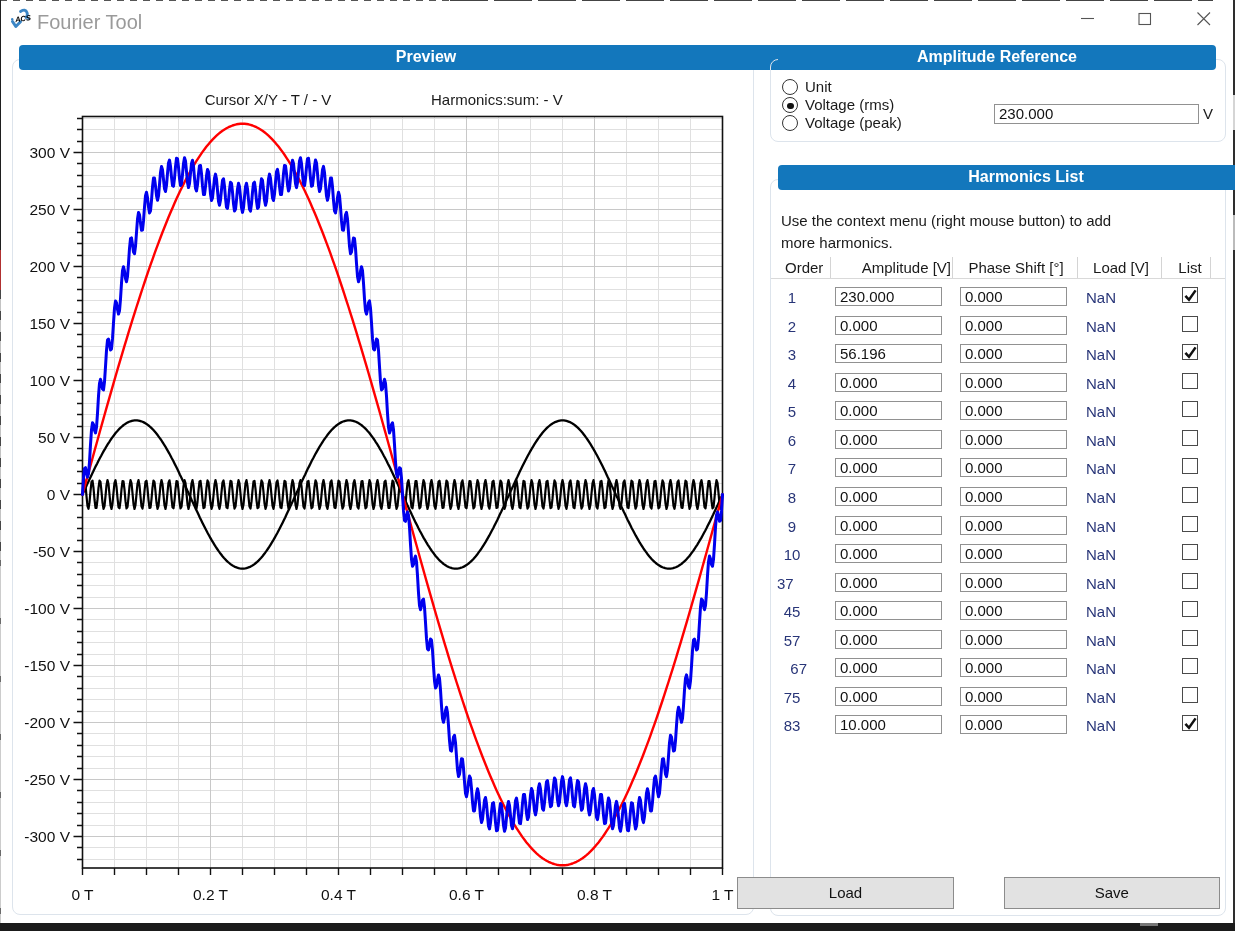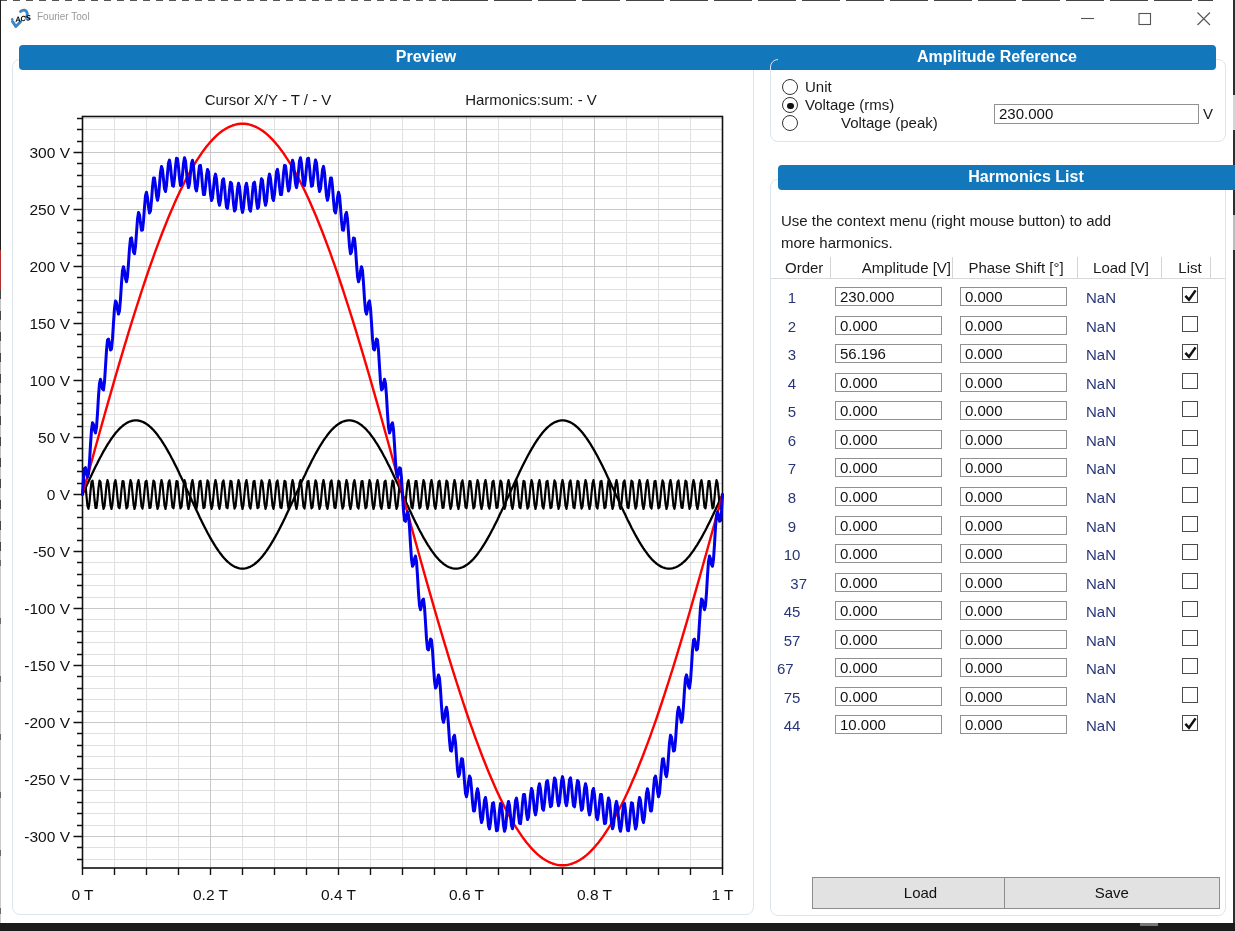--- a/index.html
+++ b/index.html
@@ -23,31 +23,31 @@
 <div style="position:absolute;left:0;top:923px;width:1235px;height:8px;background:#1b1b1b"></div>
 <div style="position:absolute;left:1140px;top:923px;width:18px;height:3px;background:#777"></div>
 
 <svg width="24" height="26" viewBox="0 0 24 26" style="position:absolute;left:8px;top:4px">
 <path d="M12.5 7.5 Q17.5 4.5 19 8.5 Q20 11.5 18 13.5" stroke="#3c86c5" stroke-width="2.8" fill="none" stroke-linecap="round"></path>
 <circle cx="20.6" cy="14.8" r="1.3" fill="#3c86c5"></circle>
 <path d="M4.5 17.5 L7.8 22.5 L12.5 17.8" stroke="#3c86c5" stroke-width="3" fill="none" stroke-linecap="round" stroke-linejoin="round"></path>
 <circle cx="4.2" cy="15.2" r="1.2" fill="#3c86c5"></circle>
 <text x="7" y="17.5" font-size="7.5" font-weight="bold" font-style="italic" fill="#000" font-family="Liberation Sans, sans-serif" transform="rotate(-8 13 15)">ACS</text>
 </svg>
-<div style="position:absolute;left:37px;top:11px;font-size:10px;color:#9a9a9a">Fourier Tool</div>
+<div style="position:absolute;left:37px;top:11px;font-size:20px;color:#9a9a9a">Fourier Tool</div>
 <svg width="140" height="20" viewBox="0 0 140 20" style="position:absolute;left:1075px;top:8px" stroke="#555" stroke-width="1.1" fill="none">
 <path d="M6 10.5 H19"></path>
 <rect x="64" y="5.5" width="11.5" height="11"></rect>
 <path d="M122.5 4.5 L135 17 M135 4.5 L122.5 17"></path>
 </svg>
 
 <div class="gbox" style="left:12px;top:59px;width:742px;height:856px"></div>
 <div class="hdr" style="left:19px;top:45px;width:814px">Preview</div>
 <div class="lbl" style="left:168px;top:91px;width:200px;text-align:center">Cursor X/Y - T / - V</div>
-<div class="lbl" style="left:431px;top:91px;width:200px;text-align:center">Harmonics:sum: - V</div>
+<div class="lbl" style="left:431px;top:91px;width:200px;text-align:left">Harmonics:sum: - V</div>
 <svg width="760" height="931" viewBox="0 0 760 931" style="position:absolute;left:0;top:0">
 <g stroke="#e0e0e0" stroke-width="1" fill="none">
       <path d="M82.5,859.5 H722.5 M82.5,847.5 H722.5 M82.5,825.5 H722.5 M82.5,813.5 H722.5 M82.5,802.5 H722.5 M82.5,790.5 H722.5 M82.5,768.5 H722.5 M82.5,756.5 H722.5 M82.5,745.5 H722.5 M82.5,733.5 H722.5 M82.5,711.5 H722.5 M82.5,699.5 H722.5 M82.5,688.5 H722.5 M82.5,676.5 H722.5 M82.5,654.5 H722.5 M82.5,642.5 H722.5 M82.5,631.5 H722.5 M82.5,619.5 H722.5 M82.5,597.5 H722.5 M82.5,585.5 H722.5 M82.5,574.5 H722.5 M82.5,562.5 H722.5 M82.5,540.5 H722.5 M82.5,528.5 H722.5 M82.5,517.5 H722.5 M82.5,505.5 H722.5 M82.5,483.5 H722.5 M82.5,471.5 H722.5 M82.5,460.5 H722.5 M82.5,448.5 H722.5 M82.5,426.5 H722.5 M82.5,414.5 H722.5 M82.5,403.5 H722.5 M82.5,391.5 H722.5 M82.5,369.5 H722.5 M82.5,357.5 H722.5 M82.5,346.5 H722.5 M82.5,334.5 H722.5 M82.5,312.5 H722.5 M82.5,300.5 H722.5 M82.5,289.5 H722.5 M82.5,277.5 H722.5 M82.5,255.5 H722.5 M82.5,243.5 H722.5 M82.5,232.5 H722.5 M82.5,220.5 H722.5 M82.5,198.5 H722.5 M82.5,186.5 H722.5 M82.5,175.5 H722.5 M82.5,163.5 H722.5 M82.5,141.5 H722.5 M82.5,129.5 H722.5 M82.5,118.5 H722.5 M114.5,116.5 V868.0 M146.5,116.5 V868.0 M178.5,116.5 V868.0 M242.5,116.5 V868.0 M274.5,116.5 V868.0 M306.5,116.5 V868.0 M370.5,116.5 V868.0 M402.5,116.5 V868.0 M434.5,116.5 V868.0 M498.5,116.5 V868.0 M530.5,116.5 V868.0 M562.5,116.5 V868.0 M626.5,116.5 V868.0 M658.5,116.5 V868.0 M690.5,116.5 V868.0"></path>
     </g>
 <g stroke="#c8c8c8" stroke-width="1" fill="none">
       <path d="M82.5,836.5 H722.5 M82.5,779.5 H722.5 M82.5,722.5 H722.5 M82.5,665.5 H722.5 M82.5,608.5 H722.5 M82.5,551.5 H722.5 M82.5,437.5 H722.5 M82.5,380.5 H722.5 M82.5,323.5 H722.5 M82.5,266.5 H722.5 M82.5,209.5 H722.5 M82.5,152.5 H722.5 M82.5,494.5 H722.5 M210.5,116.5 V868.0 M338.5,116.5 V868.0 M466.5,116.5 V868.0 M594.5,116.5 V868.0"></path>
     </g>
 <g stroke="#111" stroke-width="1.4" fill="none">
       <path d="M73.5,836.5 H82.5 M73.5,779.5 H82.5 M73.5,722.5 H82.5 M73.5,665.5 H82.5 M73.5,608.5 H82.5 M73.5,551.5 H82.5 M73.5,494.5 H82.5 M73.5,437.5 H82.5 M73.5,380.5 H82.5 M73.5,323.5 H82.5 M73.5,266.5 H82.5 M73.5,209.5 H82.5 M73.5,152.5 H82.5 M77.0,859.5 H82.5 M77.0,847.5 H82.5 M77.0,825.5 H82.5 M77.0,813.5 H82.5 M77.0,802.5 H82.5 M77.0,790.5 H82.5 M77.0,768.5 H82.5 M77.0,756.5 H82.5 M77.0,745.5 H82.5 M77.0,733.5 H82.5 M77.0,711.5 H82.5 M77.0,699.5 H82.5 M77.0,688.5 H82.5 M77.0,676.5 H82.5 M77.0,654.5 H82.5 M77.0,642.5 H82.5 M77.0,631.5 H82.5 M77.0,619.5 H82.5 M77.0,597.5 H82.5 M77.0,585.5 H82.5 M77.0,574.5 H82.5 M77.0,562.5 H82.5 M77.0,540.5 H82.5 M77.0,528.5 H82.5 M77.0,517.5 H82.5 M77.0,505.5 H82.5 M77.0,483.5 H82.5 M77.0,471.5 H82.5 M77.0,460.5 H82.5 M77.0,448.5 H82.5 M77.0,426.5 H82.5 M77.0,414.5 H82.5 M77.0,403.5 H82.5 M77.0,391.5 H82.5 M77.0,369.5 H82.5 M77.0,357.5 H82.5 M77.0,346.5 H82.5 M77.0,334.5 H82.5 M77.0,312.5 H82.5 M77.0,300.5 H82.5 M77.0,289.5 H82.5 M77.0,277.5 H82.5 M77.0,255.5 H82.5 M77.0,243.5 H82.5 M77.0,232.5 H82.5 M77.0,220.5 H82.5 M77.0,198.5 H82.5 M77.0,186.5 H82.5 M77.0,175.5 H82.5 M77.0,163.5 H82.5 M77.0,141.5 H82.5 M77.0,129.5 H82.5 M77.0,118.5 H82.5 M82.5,868.0 V875.0 M114.5,868.0 V875.0 M146.5,868.0 V875.0 M178.5,868.0 V875.0 M210.5,868.0 V875.0 M242.5,868.0 V875.0 M274.5,868.0 V875.0 M306.5,868.0 V875.0 M338.5,868.0 V875.0 M370.5,868.0 V875.0 M402.5,868.0 V875.0 M434.5,868.0 V875.0 M466.5,868.0 V875.0 M498.5,868.0 V875.0 M530.5,868.0 V875.0 M562.5,868.0 V875.0 M594.5,868.0 V875.0 M626.5,868.0 V875.0 M658.5,868.0 V875.0 M690.5,868.0 V875.0 M722.5,868.0 V875.0"></path>
     </g>
@@ -82,21 +82,21 @@
 </svg>
 
 <div class="gbox" style="left:770px;top:59px;width:456px;height:83px"></div>
 <div class="hdr" style="left:778px;top:45px;width:438px">Amplitude Reference</div>
 <div style="position:absolute;left:782px;top:79px;width:16px;height:16px;border:1.6px solid #333;border-radius:50%"></div>
 <div style="position:absolute;left:782px;top:97.3px;width:16px;height:16px;border:1.6px solid #333;border-radius:50%"></div>
 <div style="position:absolute;left:787.2px;top:102.5px;width:6.6px;height:6.6px;background:#111;border-radius:50%"></div>
 <div style="position:absolute;left:782px;top:115.4px;width:16px;height:16px;border:1.6px solid #333;border-radius:50%"></div>
 <div class="lbl" style="left:805px;top:78px">Unit</div>
 <div class="lbl" style="left:805px;top:96.3px">Voltage (rms)</div>
-<div class="lbl" style="left:841px;top:114.4px">Voltage (peak)</div>
+<div class="lbl" style="left:805px;top:114.4px">Voltage (peak)</div>
 <div class="tin" style="left:994px;top:104px;width:205px;height:20px;line-height:18px">230.000</div>
 <div class="lbl" style="left:1203px;top:105px">V</div>
 
 <div class="gbox" style="left:770px;top:179px;width:456px;height:737px"></div>
 <div class="hdr" style="left:778px;top:165px;width:496px">Harmonics List</div>
 <div class="lbl" style="left:781px;top:210px;line-height:22px">Use the context menu (right mouse button) to add<br>more harmonics.</div>
 
 <div style="position:absolute;left:770px;top:0;width:456px;height:931px">
   <div style="position:absolute;left:1px;top:278px;width:454px;height:1px;background:#d9d9d9"></div>
   <div class="lbl" style="left:15px;top:259px">Order</div>
@@ -181,60 +181,60 @@
 <div style="position:absolute;left:412px;top:4px;width:16px;height:16px;border:1px solid #4a4a4a;background:#fff"></div>
 </div>
 <div style="position:absolute;left:0;top:540.0px;width:456px;height:28.56px">
 <div class="navy" style="position:absolute;left:7px;top:6px;width:30px;text-align:center">10</div>
 <div class="tin" style="left:65px;width:107px">0.000</div>
 <div class="tin" style="left:190px;width:107px">0.000</div>
 <div class="navy" style="position:absolute;left:316px;top:6px">NaN</div>
 <div style="position:absolute;left:412px;top:4px;width:16px;height:16px;border:1px solid #4a4a4a;background:#fff"></div>
 </div>
 <div style="position:absolute;left:0;top:568.6px;width:456px;height:28.56px">
-<div class="navy" style="position:absolute;left:7px;top:6px;width:30px;text-align:right">37</div>
+<div class="navy" style="position:absolute;left:7px;top:6px;width:30px;text-align:left">37</div>
 <div class="tin" style="left:65px;width:107px">0.000</div>
 <div class="tin" style="left:190px;width:107px">0.000</div>
 <div class="navy" style="position:absolute;left:316px;top:6px">NaN</div>
 <div style="position:absolute;left:412px;top:4px;width:16px;height:16px;border:1px solid #4a4a4a;background:#fff"></div>
 </div>
 <div style="position:absolute;left:0;top:597.2px;width:456px;height:28.56px">
 <div class="navy" style="position:absolute;left:7px;top:6px;width:30px;text-align:center">45</div>
 <div class="tin" style="left:65px;width:107px">0.000</div>
 <div class="tin" style="left:190px;width:107px">0.000</div>
 <div class="navy" style="position:absolute;left:316px;top:6px">NaN</div>
 <div style="position:absolute;left:412px;top:4px;width:16px;height:16px;border:1px solid #4a4a4a;background:#fff"></div>
 </div>
 <div style="position:absolute;left:0;top:625.7px;width:456px;height:28.56px">
 <div class="navy" style="position:absolute;left:7px;top:6px;width:30px;text-align:center">57</div>
 <div class="tin" style="left:65px;width:107px">0.000</div>
 <div class="tin" style="left:190px;width:107px">0.000</div>
 <div class="navy" style="position:absolute;left:316px;top:6px">NaN</div>
 <div style="position:absolute;left:412px;top:4px;width:16px;height:16px;border:1px solid #4a4a4a;background:#fff"></div>
 </div>
 <div style="position:absolute;left:0;top:654.3px;width:456px;height:28.56px">
-<div class="navy" style="position:absolute;left:7px;top:6px;width:30px;text-align:left">67</div>
+<div class="navy" style="position:absolute;left:7px;top:6px;width:30px;text-align:right">67</div>
 <div class="tin" style="left:65px;width:107px">0.000</div>
 <div class="tin" style="left:190px;width:107px">0.000</div>
 <div class="navy" style="position:absolute;left:316px;top:6px">NaN</div>
 <div style="position:absolute;left:412px;top:4px;width:16px;height:16px;border:1px solid #4a4a4a;background:#fff"></div>
 </div>
 <div style="position:absolute;left:0;top:682.8px;width:456px;height:28.56px">
 <div class="navy" style="position:absolute;left:7px;top:6px;width:30px;text-align:center">75</div>
 <div class="tin" style="left:65px;width:107px">0.000</div>
 <div class="tin" style="left:190px;width:107px">0.000</div>
 <div class="navy" style="position:absolute;left:316px;top:6px">NaN</div>
 <div style="position:absolute;left:412px;top:4px;width:16px;height:16px;border:1px solid #4a4a4a;background:#fff"></div>
 </div>
 <div style="position:absolute;left:0;top:711.4px;width:456px;height:28.56px">
-<div class="navy" style="position:absolute;left:7px;top:6px;width:30px;text-align:center">44</div>
+<div class="navy" style="position:absolute;left:7px;top:6px;width:30px;text-align:center">83</div>
 <div class="tin" style="left:65px;width:107px">10.000</div>
 <div class="tin" style="left:190px;width:107px">0.000</div>
 <div class="navy" style="position:absolute;left:316px;top:6px">NaN</div>
 <div style="position:absolute;left:412px;top:4px;width:16px;height:16px;border:1px solid #4a4a4a;background:#fff">
         <svg width="17" height="17" viewBox="0 0 17 17" style="position:absolute;left:-1px;top:-1.5px">
           <path d="M3.4 8.8 L7.0 12.8 L13.6 3.4" stroke="#111" stroke-width="2.5" fill="none"></path>
         </svg>
       </div>
 </div>
 </div>
 
-<div class="btn" style="left:812px;width:217px">Load</div>
+<div class="btn" style="left:737px;width:217px">Load</div>
 <div class="btn" style="left:1004px;width:215.5px">Save</div>
 </body></html>

